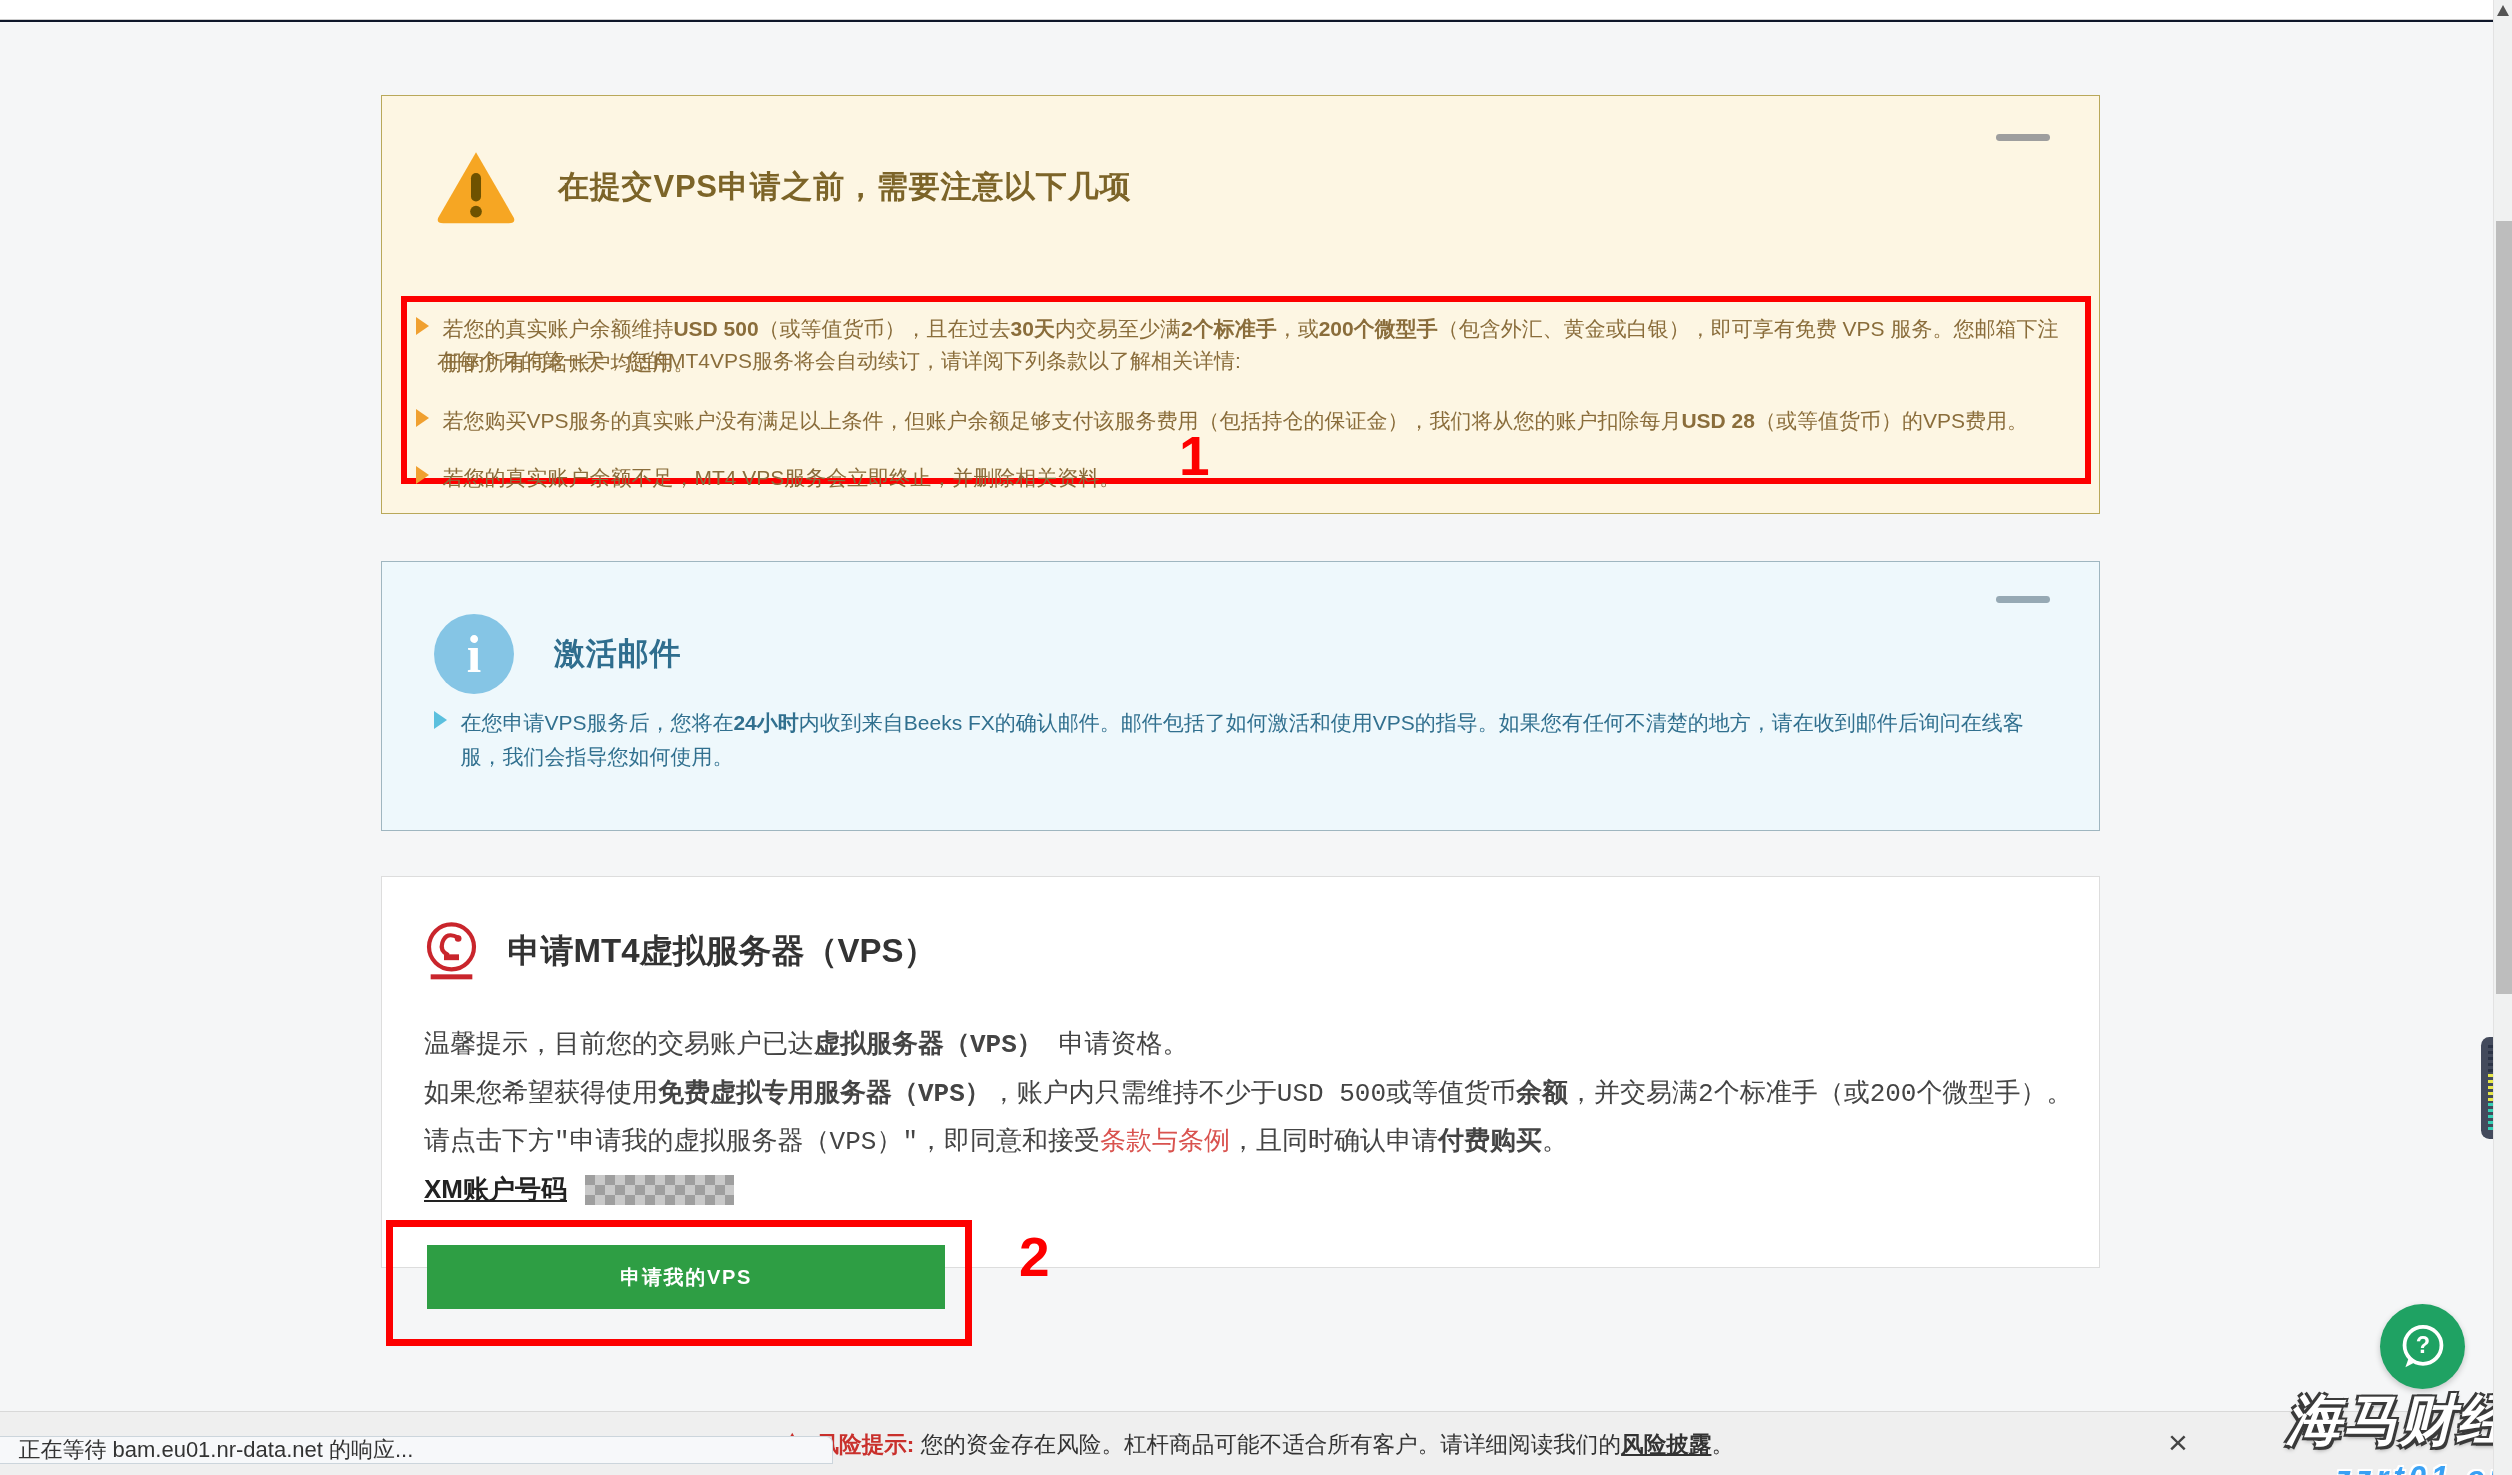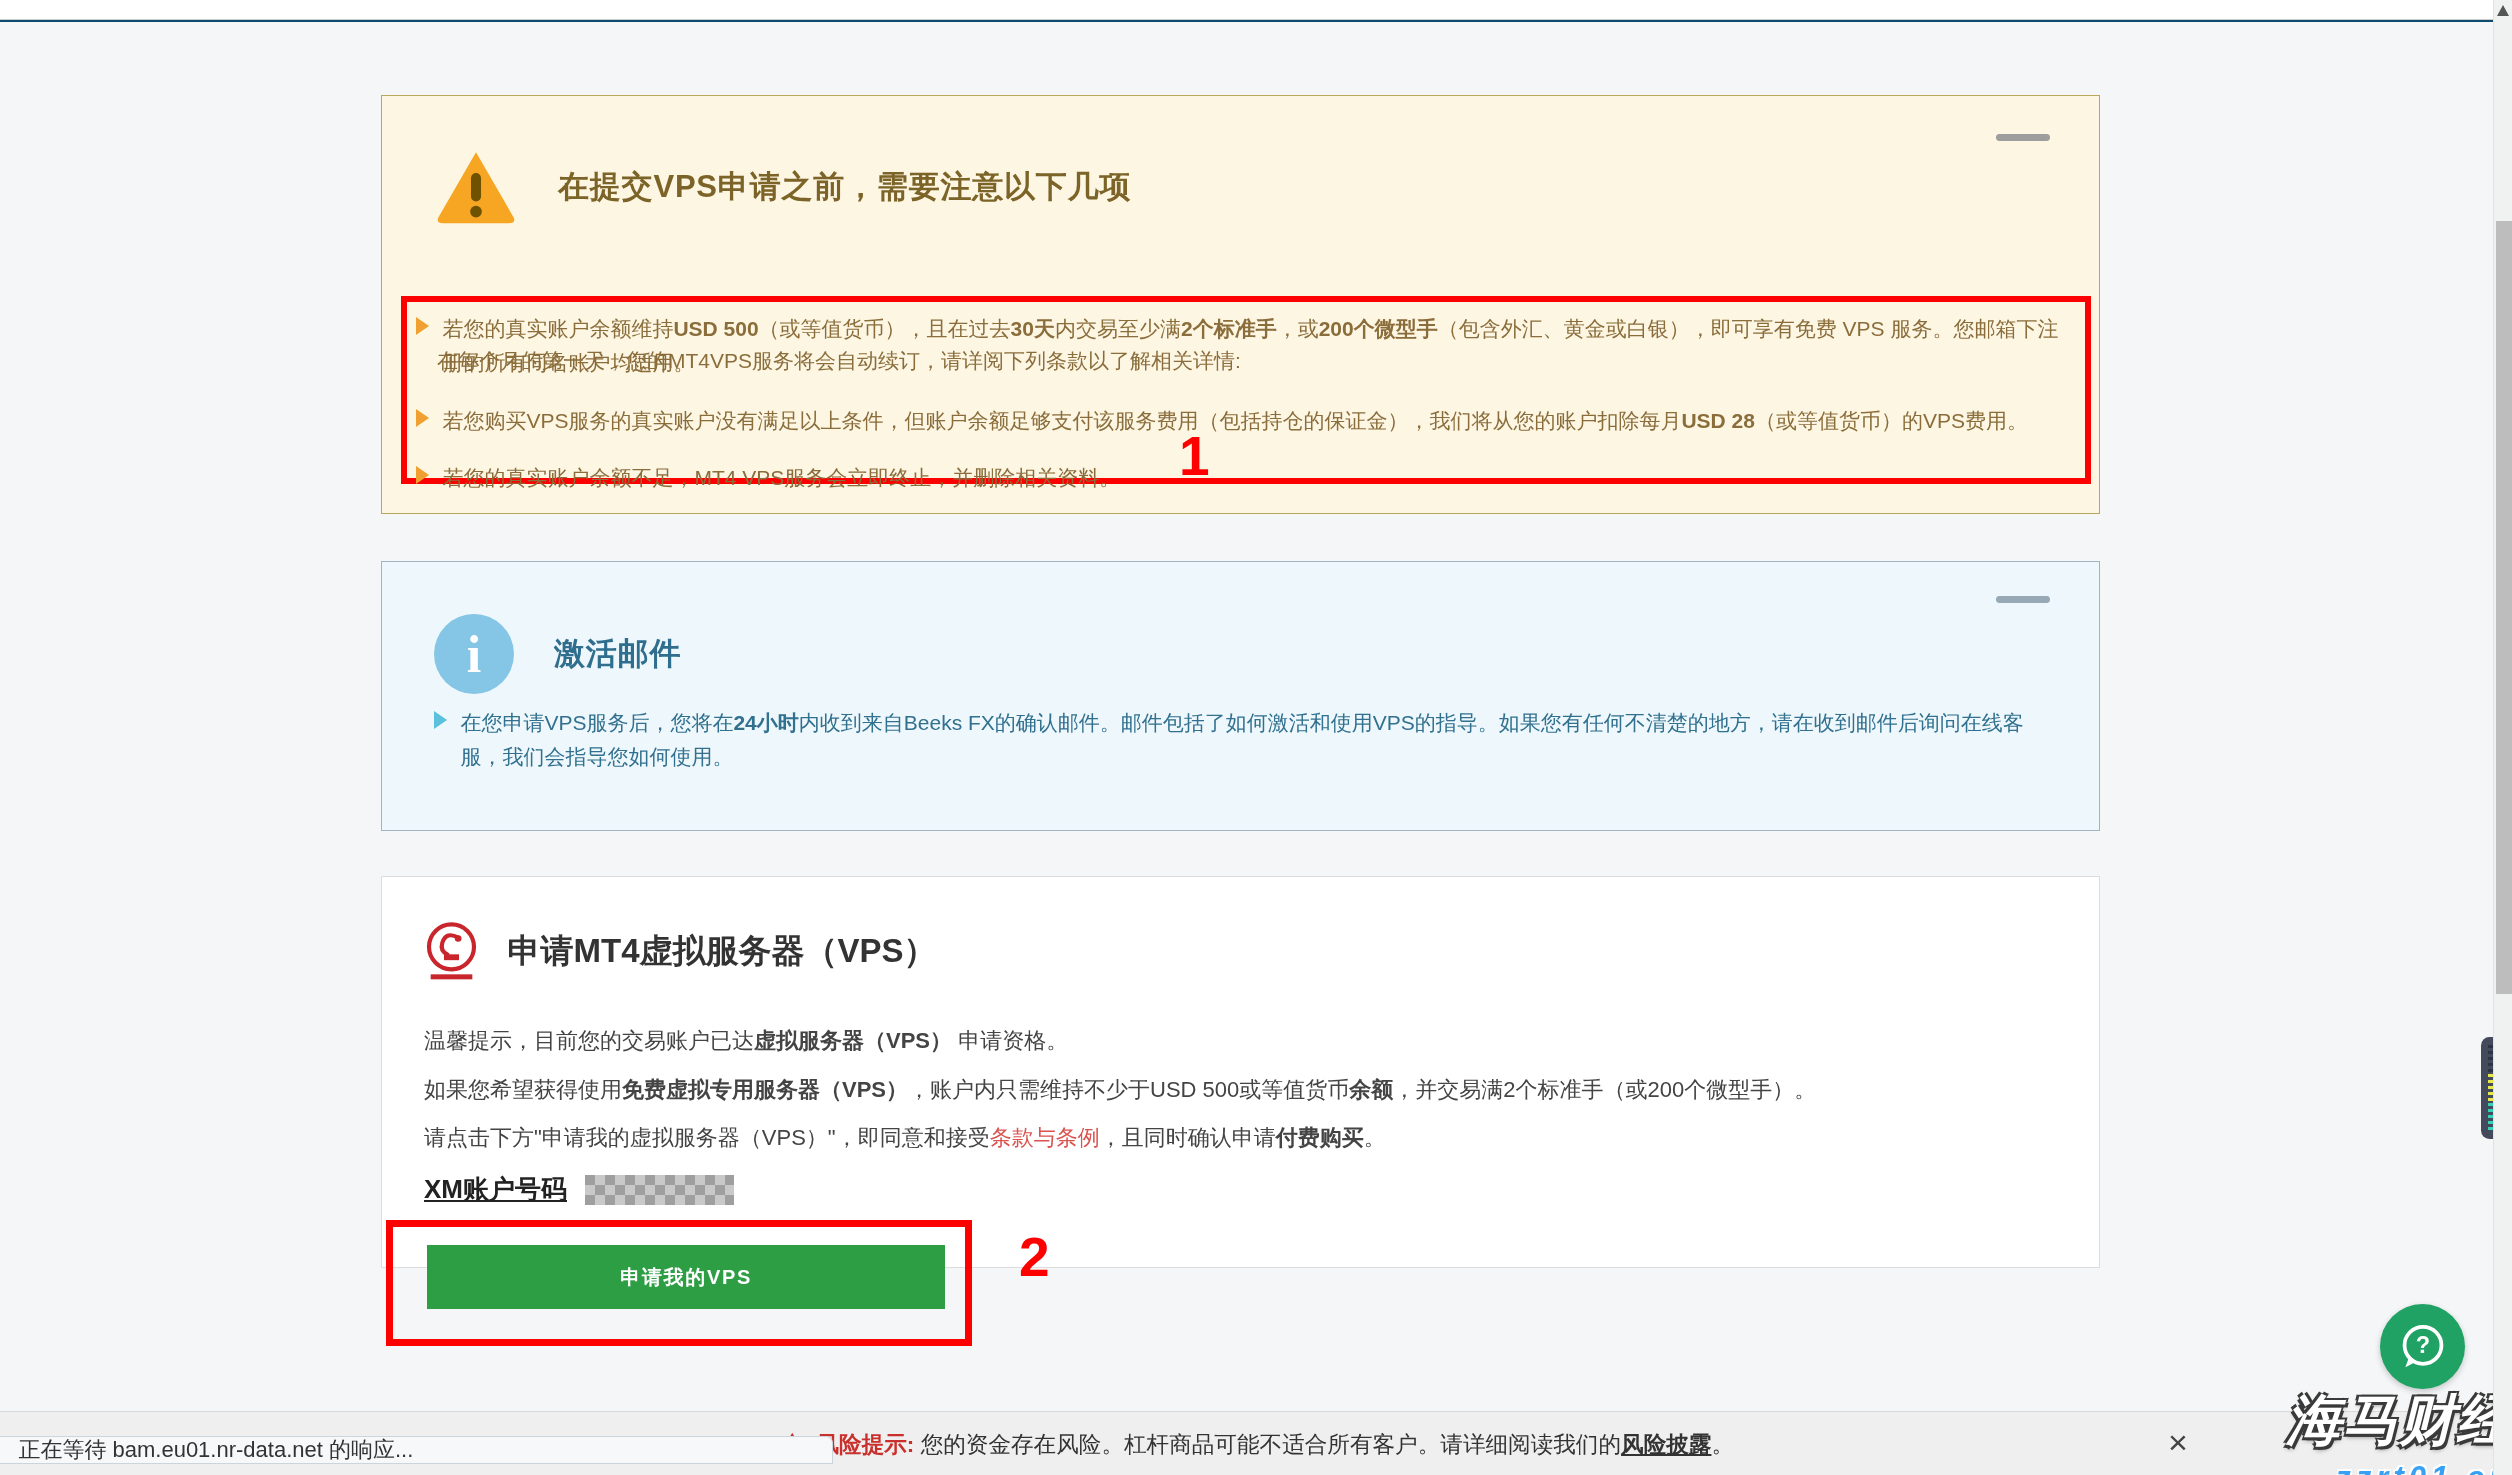--- a/index.html
+++ b/index.html
@@ -5,21 +5,21 @@
   :root{
     --warning-bg:#fdf6e3; --warning-border:#b9a85a; --warning-text:#8a6d3b;
     --triangle-orange:#f6a623; --bullet-orange:#f0a030;
     --info-bg:#eef8fc; --info-border:#9fb6c0; --info-text:#31708f; --info-icon:#85c5e5;
     --button-green:#2e9e44; --annotation-red:#fd0000; --link-red:#d9534f;
     --risk-red:#c9302c; --help-green:#1fa263; --watermark-blue:#39a1f4;
   }
   *{margin:0;padding:0;box-sizing:border-box;}
   html,body{width:2512px;height:1475px;overflow:hidden;}
   body{font-family:"Liberation Sans","DejaVu Sans",sans-serif;background:#fff;position:relative;}
-  .page{position:absolute;left:0;top:0;width:2512px;height:1475px;background:#0c4a6e;}
+  .page{position:absolute;left:0;top:0;width:2512px;height:1475px;background:#0f172a;}
   .top-strip{position:absolute;left:0;top:0;width:100%;height:20px;background:#fff;border-bottom:1.7px solid #cdcdcd;}
   .content-bg{position:absolute;left:0;top:22px;width:100%;height:1389px;background:#f5f6f7;}
 
   .panel{position:absolute;left:381px;width:1719px;}
   .panel-warning{top:95px;height:419px;background:var(--warning-bg);border:0.8px solid var(--warning-border);}
   .panel-info{top:561px;height:270px;background:var(--info-bg);border:0.8px solid var(--info-border);}
   .panel-apply{top:876px;height:392px;background:#fff;border:0.8px solid #ddd;}
 
   .collapse-dash{position:absolute;right:49px;top:38px;width:54px;height:6.7px;border-radius:3.4px;background:#9e9e9e;cursor:pointer;}
   .panel-info .collapse-dash{top:34px;background:#96a9b4;}
@@ -42,21 +42,21 @@
   .num-annotation{position:absolute;font-size:55px;font-weight:700;color:var(--annotation-red);font-family:"Liberation Sans",sans-serif;}
   .num-1{left:797px;top:328px;}
   .num-2{left:637px;top:348px;}
 
   .info-circle{width:80px;height:80px;border-radius:50%;background:var(--info-icon);color:#fff;display:flex;align-items:center;justify-content:center;font-family:"Liberation Serif","DejaVu Serif",serif;font-size:52px;font-weight:700;flex:0 0 auto;}
   .info-bullet{position:absolute;left:52px;top:144px;}
 
   .apply-head{position:absolute;left:42px;top:44px;display:flex;align-items:center;gap:28.5px;}
   .bell-icon{width:55px;height:60px;flex:0 0 auto;}
   .apply-title{font-size:33px;font-weight:700;color:#333;}
-  .apply-para{position:absolute;left:42px;font-size:22px;color:#444;}
+  .apply-para{position:absolute;left:42px;font-size:26px;color:#444;font-family:Liberation Mono, monospace;}
   .p1{top:149px;} .p2{top:198px;} .p3{top:246px;}
   .account-row{position:absolute;left:42px;top:295px;display:flex;align-items:center;gap:18.4px;}
   .account-label{font-size:26px;font-weight:700;color:#222;text-decoration:underline;}
   .mosaic{width:149px;height:30px;background:
       repeating-conic-gradient(#bfbfbf 0% 25%, #8e8e8e 0% 50%) 0 0/20px 20px;
       opacity:.85;}
   .redbox2{position:absolute;left:4.2px;top:343px;width:586px;height:126px;border:7.5px solid var(--annotation-red);}
   .vps-button{position:absolute;left:34px;top:18.4px;width:518px;height:64px;background:var(--button-green);color:#fff;
       display:flex;align-items:center;justify-content:center;font-size:20px;font-weight:700;border:none;cursor:pointer;letter-spacing:1.7px;}
 

